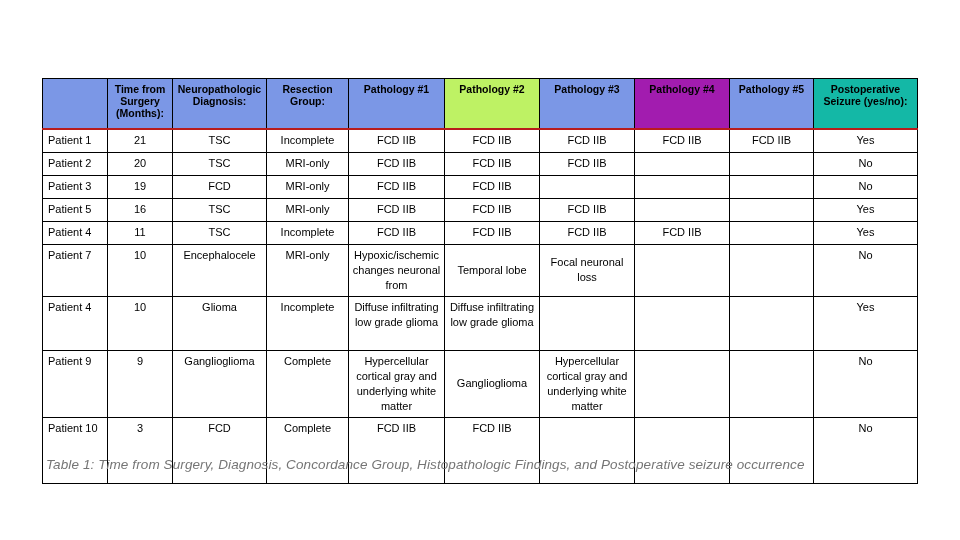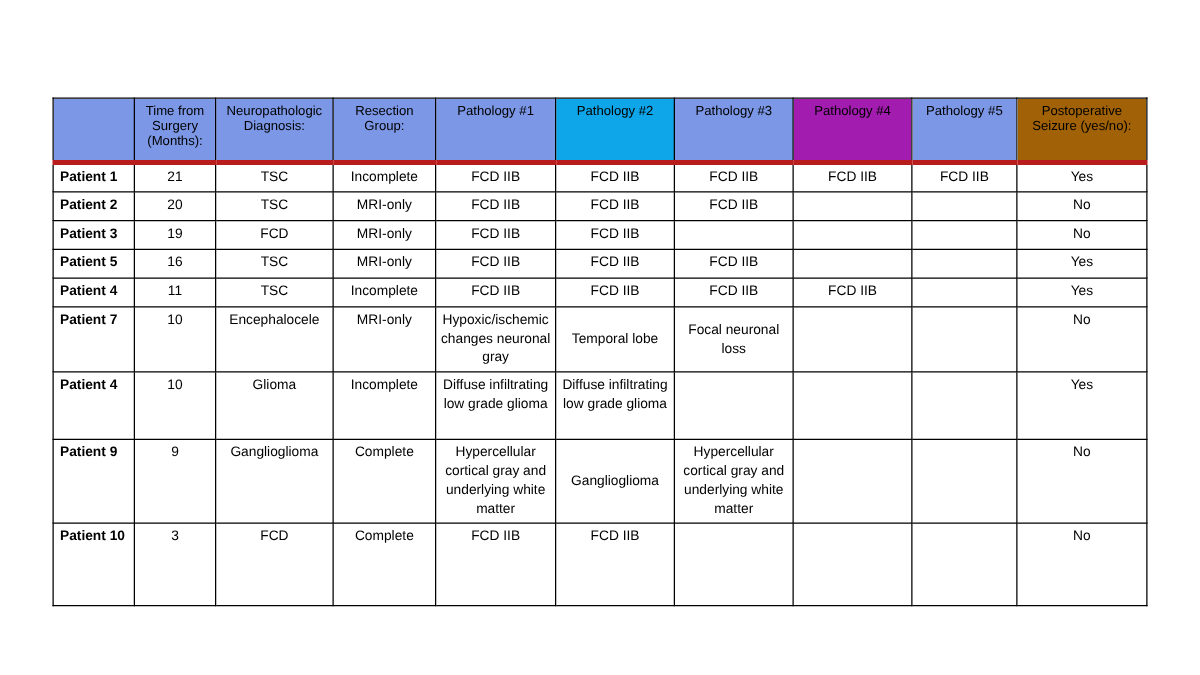--- a/index.html
+++ b/index.html
@@ -23,30 +23,30 @@
     border: 1px solid #000000;
     vertical-align: top;
     padding: 3px 2px;
     font-size: 11px;
     line-height: 15px;
     text-align: center;
     overflow: hidden;
     word-wrap: break-word;
   }
   .data-table thead th {
-    font-weight: normal;
+    font-weight: bold;
     font-size: 10.5px;
     line-height: 12px;
-    border-bottom: 4px solid #b91c1c;
+    border-bottom: 2px solid #b91c1c;
     height: 42px;
     padding-top: 4px;
   }
   .data-table tbody th.row-label {
     text-align: left;
-    font-weight: bold;
+    font-weight: normal;
     padding-left: 5px;
   }
   .data-table tbody tr { height: 23px; }
   .data-table tbody tr:nth-child(7) { height: 54px; }
   .data-table tbody tr:nth-child(8) { height: 38px; }
   .data-table tbody tr:nth-child(9) { height: 66px; }
   .data-table td.v-mid { vertical-align: middle; }
 
   .caption {
     position: absolute;
@@ -78,25 +78,25 @@
           <col style="width:84px">
         <col style="width:104px">
       </colgroup>
       <thead>
           <tr>
             <th style="background: rgb(123, 151, 230);"></th>
             <th style="background: rgb(123, 151, 230);">Time from Surgery (Months):</th>
             <th style="background: rgb(123, 151, 230);">Neuropathologic Diagnosis:</th>
             <th style="background: rgb(123, 151, 230);">Resection Group:</th>
             <th style="background: rgb(123, 151, 230);">Pathology #1</th>
-            <th style="background: #0ea5e9;">Pathology #2</th>
+            <th style="background: #bef264;">Pathology #2</th>
             <th style="background: rgb(123, 151, 230);">Pathology #3</th>
             <th style="background: #a21caf;">Pathology #4</th>
             <th style="background: rgb(123, 151, 230);">Pathology #5</th>
-            <th style="background: #a16207;">Postoperative Seizure (yes/no):</th>
+            <th style="background: #14b8a6;">Postoperative Seizure (yes/no):</th>
           </tr>
         </thead>
       <tbody>
           <tr>
             <th class="row-label">Patient 1</th>
             <td>21</td>
             <td>TSC</td>
             <td>Incomplete</td>
             <td>FCD IIB</td>
             <td>FCD IIB</td>
@@ -151,21 +151,21 @@
             <td>FCD IIB</td>
             <td>FCD IIB</td>
             <td></td>
             <td>Yes</td>
           </tr>
           <tr>
             <th class="row-label">Patient 7</th>
             <td>10</td>
             <td>Encephalocele</td>
             <td>MRI-only</td>
-            <td>Hypoxic/ischemic changes neuronal gray</td>
+            <td>Hypoxic/ischemic changes neuronal from</td>
             <td class="v-mid">Temporal lobe</td>
             <td class="v-mid">Focal neuronal loss</td>
             <td></td>
             <td></td>
             <td>No</td>
           </tr>
           <tr>
             <th class="row-label">Patient 4</th>
             <td>10</td>
             <td>Glioma</td>
@@ -198,14 +198,15 @@
             <td>FCD IIB</td>
             <td></td>
             <td></td>
             <td></td>
             <td>No</td>
           </tr>
         </tbody>
     </table>
   </div>
 
+  <div class="caption">Table 1: Time from Surgery, Diagnosis, Concordance Group, Histopathologic Findings, and Postoperative seizure occurrence</div>
 
 </div>
 
 </body></html>

